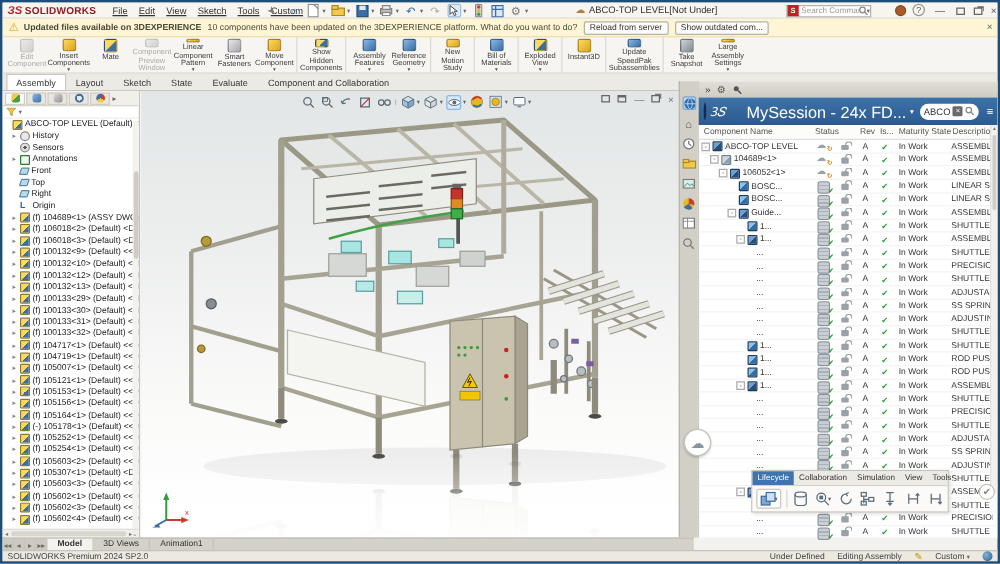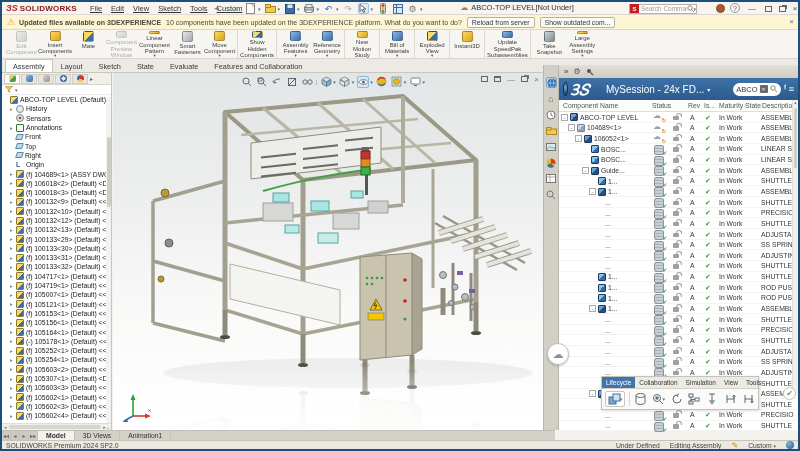--- a/index.html
+++ b/index.html
@@ -91,24 +91,24 @@
   .tsico{width:11px;height:11px;display:flex;align-items:center;justify-content:center;}
   .tsico.active{background:#bcd3e8;border:1px solid #7fa8cc;border-radius:2px;}
   
   #xpanel{position:absolute;left:556px;top:-8px;width:240px;height:365px;background:#fff;border-left:1px solid #b8b5ac;}
   #xheader{height:13px;background:linear-gradient(#e2dfd8,#cfccc4);display:flex;align-items:center;font-size:7.5px;color:#222;}
   #xheader .chev{margin:0 5px;color:#333;font-size:8px;}
   #xheader .xtitle{flex:1;text-align:center;font-weight:bold;letter-spacing:.3px;}
   #xheader .hic{margin-right:5px;color:#555;font-size:8px;}
   #xsession{height:22px;background:linear-gradient(#3d72a8,#2c5a8e);display:flex;align-items:center;padding:0 4px;gap:3px;}
   #globe-av{width:14px;height:14px;border-radius:50%;background:radial-gradient(circle at 35% 35%,#6fa8d8,#17365e);border:1px solid #0f2b4e;}
-  #ds-logo{color:#fff;font-weight:bold;font-style:italic;font-size:15px;}
-  #sess-label{color:#fff;font-size:10px;white-space:nowrap;padding-left:14px;}
+  #ds-logo{color:#fff;font-weight:normal;font-style:italic;font-size:10px;}
+  #sess-label{color:#fff;font-size:13px;white-space:nowrap;padding-left:14px;}
   #sess-dd{color:#fff;font-size:6px;}
-  #xsearch{width:86px;height:13px;background:#fff;border-radius:7px;display:flex;align-items:center;padding:0 3px;gap:2px;margin-left:20px;}
+  #xsearch{width:86px;height:13px;background:#fff;border-radius:7px;display:flex;align-items:center;padding:0 3px;gap:2px;margin-left:2px;}
   #xsearch .val{flex:1;font-size:7.5px;color:#333;}
   #xsearch .clr{width:8px;height:8px;background:#6a6a6a;color:#fff;font-size:6px;display:flex;align-items:center;justify-content:center;border-radius:1px;}
   #xsearch .mag{color:#888;font-size:8px;}
   #tag-ic,#hamb{color:#fff;font-size:9px;}
   
   #thead{position:relative;height:12px;border-bottom:1px solid #ddd;background:#fcfcfb;font-size:6.8px;color:#555;}
   #thead span{position:absolute;top:2px;white-space:nowrap;}
   #rows{position:relative;}
   .prow{position:relative;height:10.65px;border-bottom:0.5px solid #f4f4f2;font-size:6.8px;color:#333;}
   .rname{position:absolute;left:2px;top:0;width:88px;height:10.65px;display:flex;align-items:center;gap:2px;overflow:hidden;white-space:nowrap;}
@@ -392,21 +392,21 @@
       </div>
     </div>
 
   <div id="cmtabs">
 
   <span class="cmtab active">Assembly</span>
       <span class="cmtab">Layout</span>
       <span class="cmtab">Sketch</span>
       <span class="cmtab">State</span>
       <span class="cmtab">Evaluate</span>
-      <span class="cmtab">Features and Collaboration</span>
+      <span class="cmtab">Component and Collaboration</span>
     </div>
 
   <div id="main">
 
     <div id="tree">
       <div id="treetabs">
         <span class="ttab active">
             <span class="dot" style="background:linear-gradient(135deg,#f2c94c 50%,#43a047 50%);"></span>
           </span>
         <span class="ttab">

